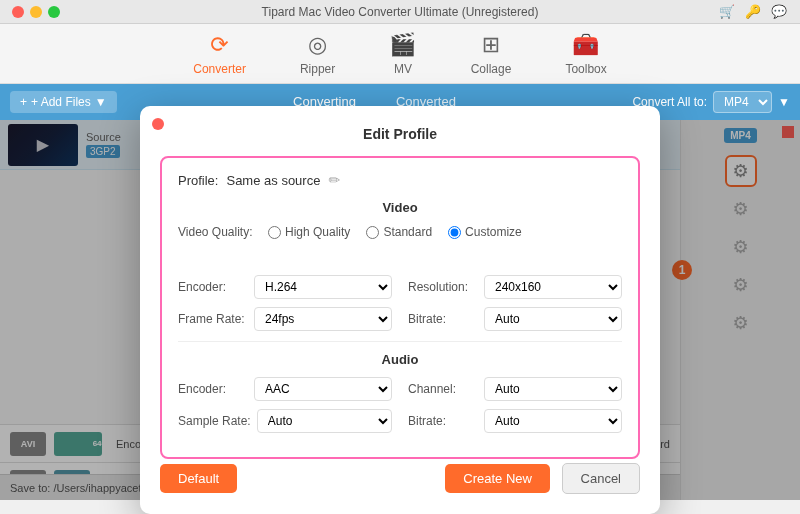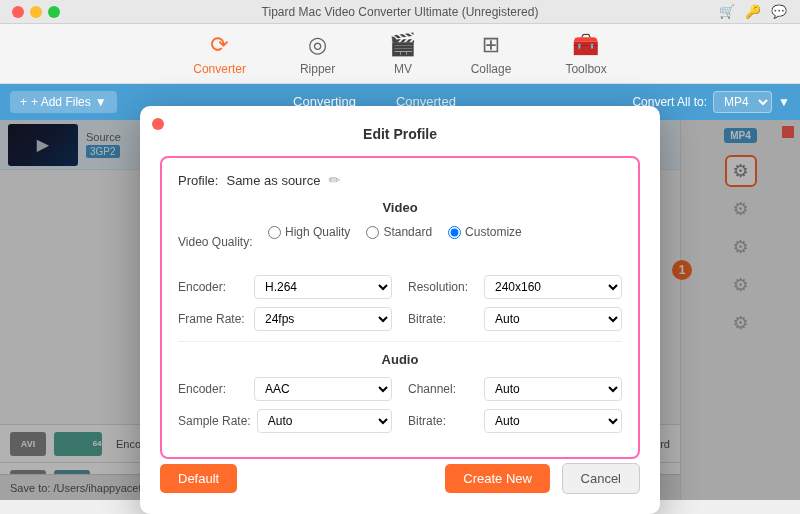--- a/index.html
+++ b/index.html
@@ -394,21 +394,21 @@
     }
     .radio-label-group {
       display: flex;
       align-items: center;
       gap: 4px;
       font-size: 12px;
       color: #555;
     }
     .quality-row {
       display: flex;
-      align-items: flex-end;
+      align-items: flex-start;
       margin-bottom: 26px;
     }
     .quality-label {
       font-size: 12px;
       color: #555;
       min-width: 90px;
     }
     .divider {
       border: none;
       border-top: 1px solid #eee;

